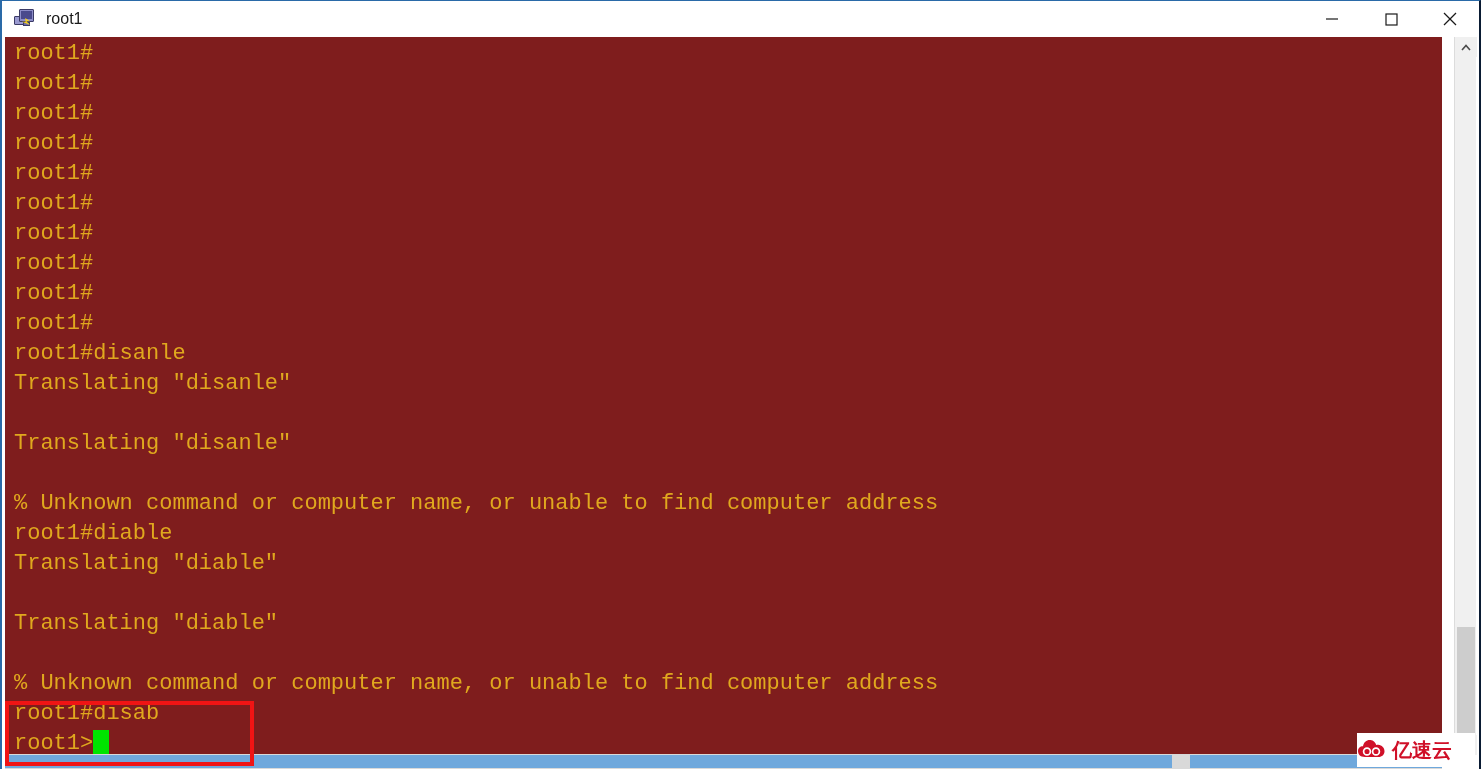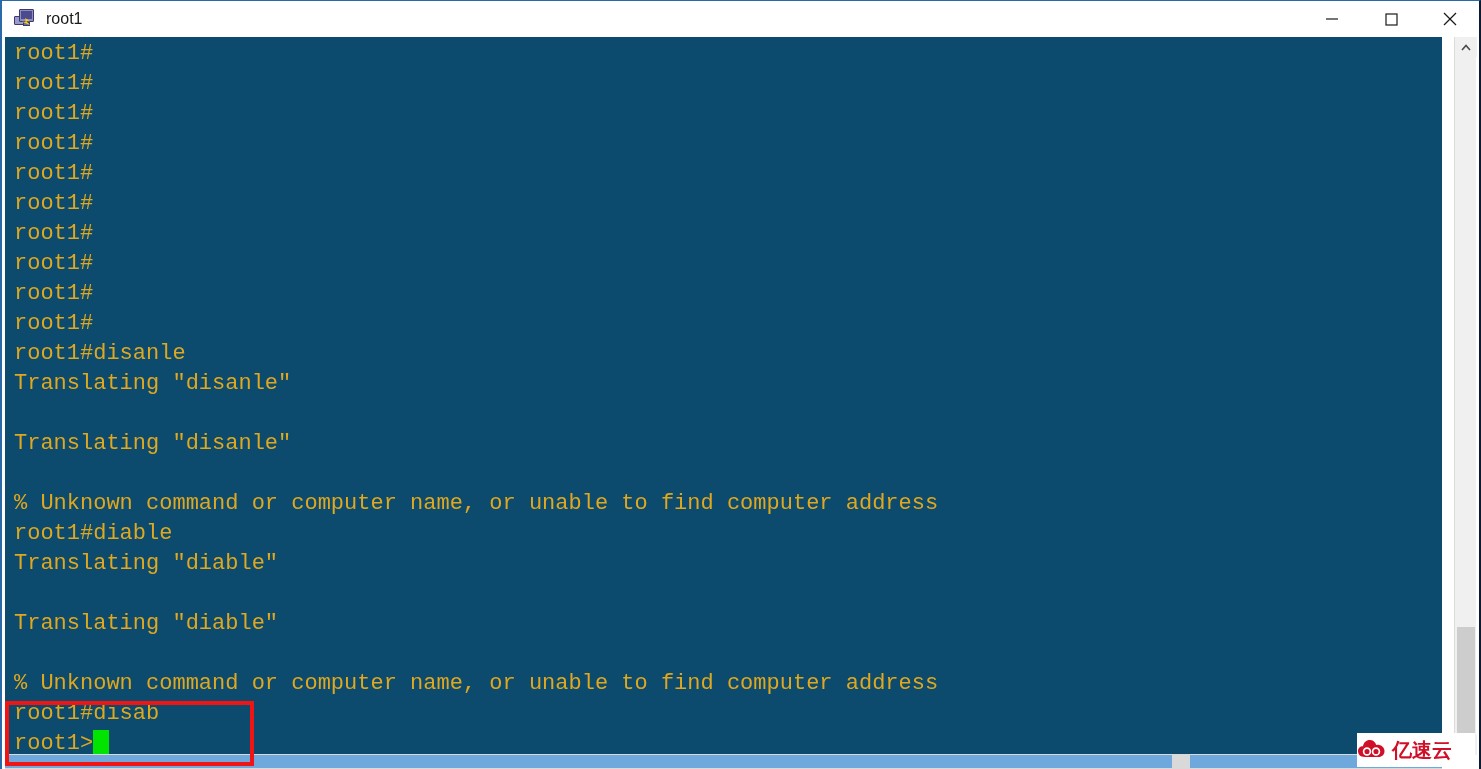--- a/index.html
+++ b/index.html
@@ -99,21 +99,21 @@
     justify-content:center;
     background:#ffffff;
   }
   .ctrl svg { display:block; }
 
   
   #terminal {
     position:absolute;
     left:3px; top:36px;
     width:1437px; height:718px;
-    background:#0c4a6e;
+    background:#7f1d1d;
     overflow:hidden;
   }
   #term-text {
     position:absolute;
     left:9px; top:2px;
     font-family:"Liberation Mono","DejaVu Sans Mono",monospace;
     font-size:22px;
     line-height:30px;
     color:#e0a81e;
     white-space:pre;

